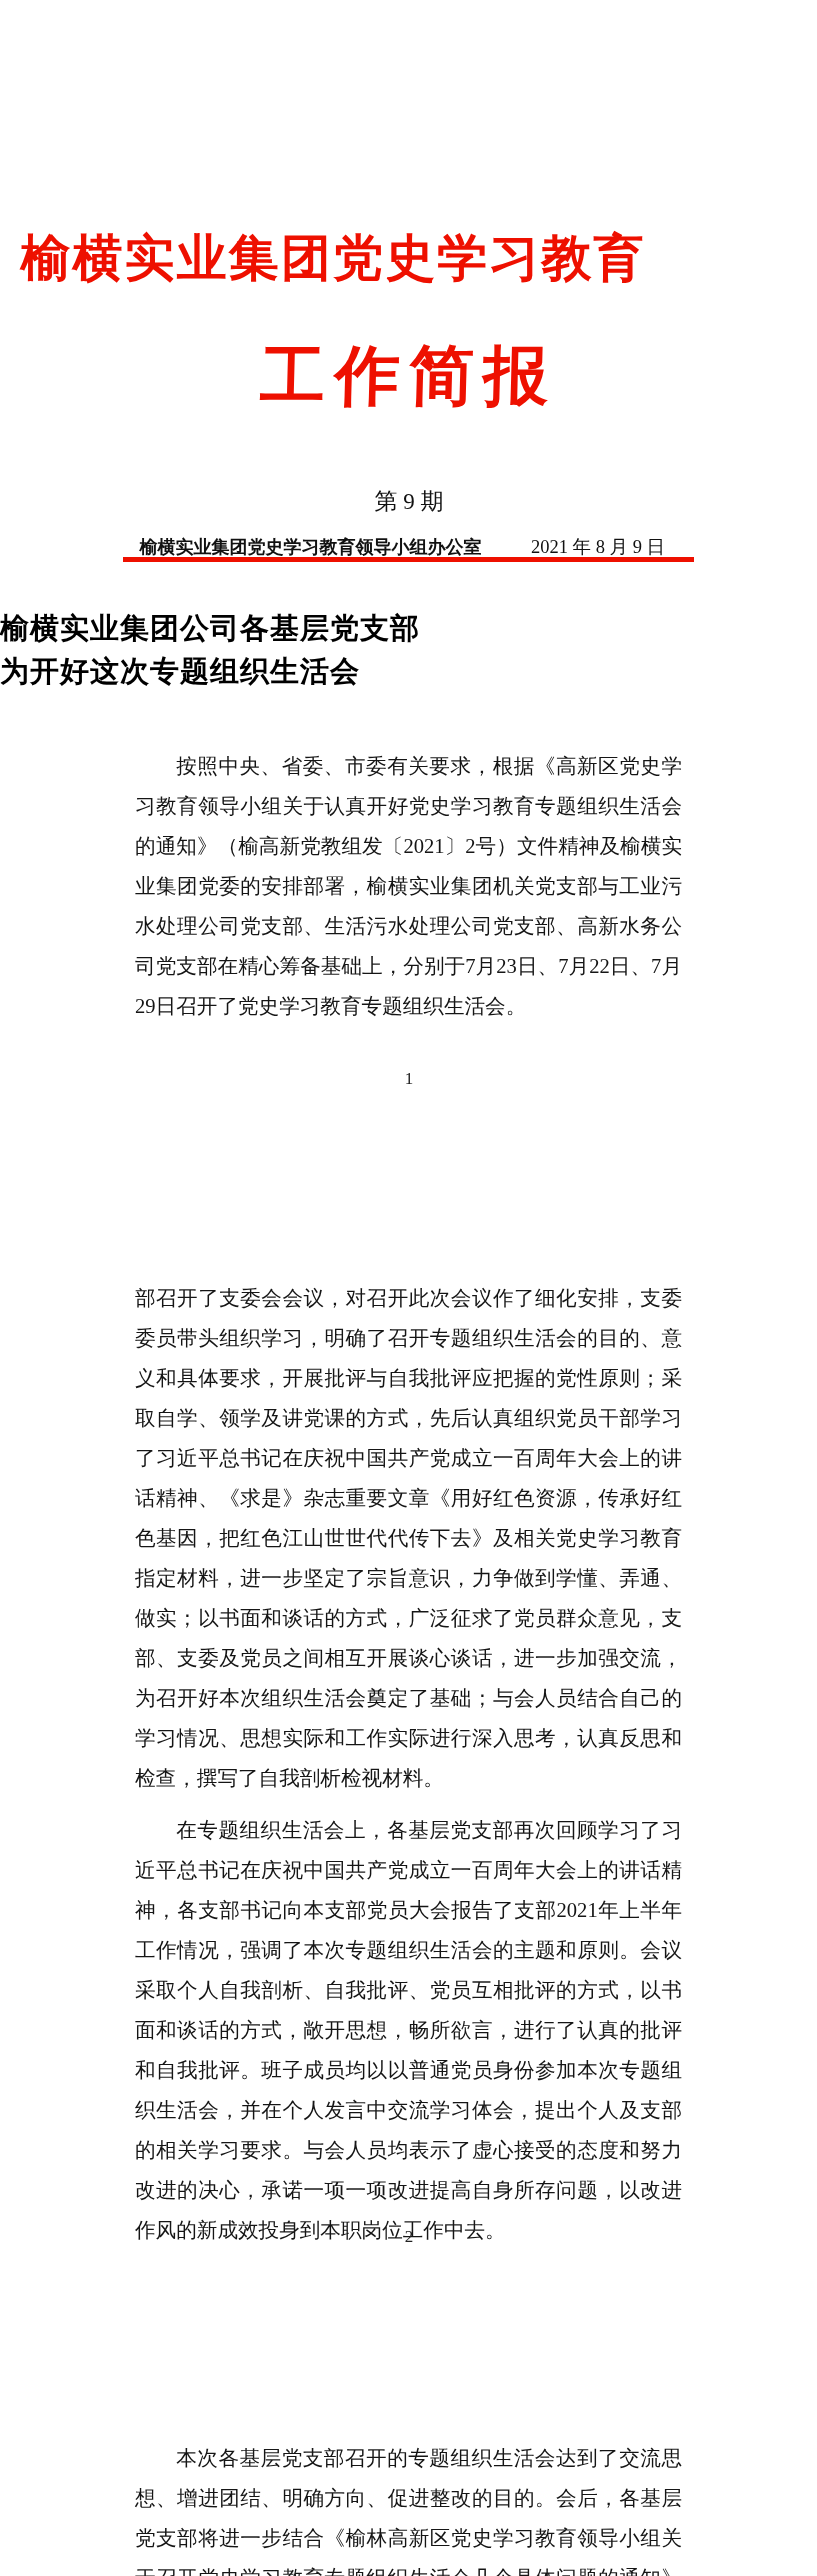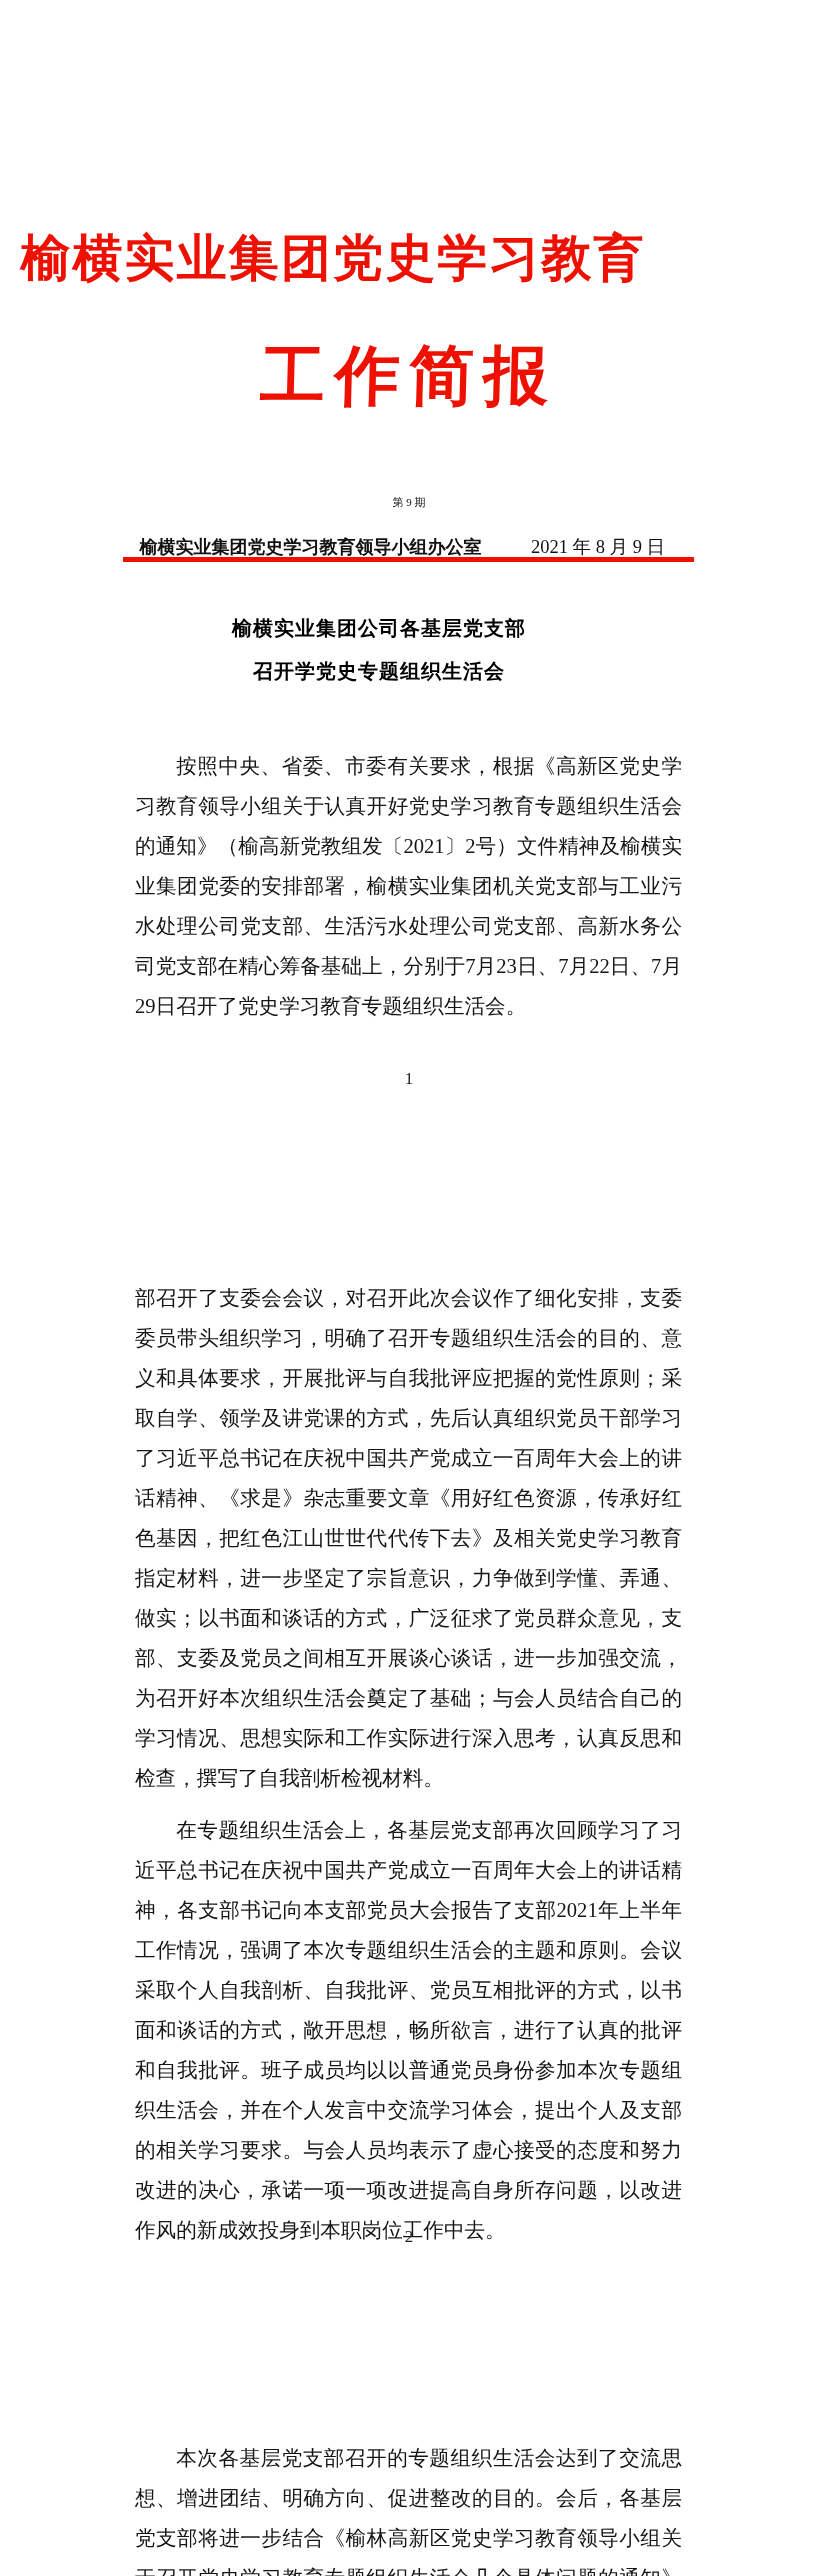--- a/index.html
+++ b/index.html
@@ -21,21 +21,21 @@
   }
   .bulletin-title{
     position:absolute; top:334px; left:0; width:818px;
     text-align:center;
     font-size:65px; font-weight:bold; letter-spacing:9.3px;
     color:#ee1000; line-height:85px; white-space:nowrap;
     transform:skewX(-1.5deg);
   }
   .issue-number{
     position:absolute; top:490px; left:0; width:818px;
-    text-align:center; font-size:11px; color:#111; line-height:24px;
+    text-align:center; font-size:23px; color:#111; line-height:24px;
   }
   .org-date-row{
     position:absolute; top:534px; left:123px; width:571px;
     display:flex; justify-content:space-between; align-items:baseline;
     padding:0;
   }
   .org-date-row .org{
     font-family:"Liberation Sans","DejaVu Sans",sans-serif;
     font-size:18px; font-weight:700; color:#111;
     padding-left:16.5px; white-space:nowrap;
@@ -43,21 +43,21 @@
   .org-date-row .date{
     font-size:18.5px; color:#111; padding-right:29px; white-space:nowrap;
   }
   .red-divider{
     position:absolute; top:557px; left:123px; width:571px; height:4.6px;
     background:#ee1000;
   }
   
   .article-title{
     position:absolute; top:607px; left:0; width:758px;
-    text-align:center; font-size:20px; font-weight:bold;
+    text-align:left; font-size:29px; font-weight:bold;
     line-height:43px; color:#000; letter-spacing:1px;
   }
   
   .body-block{
     position:absolute; left:123px; width:571px;
     font-size:20.6px; line-height:40px; color:#151515;
     text-align:justify;
   }
   .body-block p{margin:12px; padding:0;}
   .body-block p.indent{text-indent:2em;}
@@ -83,21 +83,21 @@
 
   <div class="org-date-row">
     <span class="org">榆横实业集团党史学习教育领导小组办公室</span>
     <span class="date">2021 年 8 月 9 日</span>
   </div>
 
   <div class="red-divider"></div>
 
   <div class="article-title">
     <div>榆横实业集团公司各基层党支部</div>
-    <div>召开学党史专题组织生活会</div>
+    <div>为开好这次专题组织生活会</div>
   </div>
 
   <div class="body-block block-page1">
     <p class="indent">按照中央、省委、市委有关要求，根据《高新区党史学习教育领导小组关于认真开好党史学习教育专题组织生活会的通知》（榆高新党教组发〔2021〕2号）文件精神及榆横实业集团党委的安排部署，榆横实业集团机关党支部与工业污水处理公司党支部、生活污水处理公司党支部、高新水务公司党支部在精心筹备基础上，分别于7月23日、7月22日、7月29日召开了党史学习教育专题组织生活会。</p>
   </div>
   <div class="page-number pn-1">1</div>
 
   <div class="body-block block-page2">
     <p>部召开了支委会会议，对召开此次会议作了细化安排，支委委员带头组织学习，明确了召开专题组织生活会的目的、意义和具体要求，开展批评与自我批评应把握的党性原则；采取自学、领学及讲党课的方式，先后认真组织党员干部学习了习近平总书记在庆祝中国共产党成立一百周年大会上的讲话精神、《求是》杂志重要文章《用好红色资源，传承好红色基因，把红色江山世世代代传下去》及相关党史学习教育指定材料，进一步坚定了宗旨意识，力争做到学懂、弄通、做实；以书面和谈话的方式，广泛征求了党员群众意见，支部、支委及党员之间相互开展谈心谈话，进一步加强交流，为召开好本次组织生活会奠定了基础；与会人员结合自己的学习情况、思想实际和工作实际进行深入思考，认真反思和检查，撰写了自我剖析检视材料。</p>
     <p class="indent">在专题组织生活会上，各基层党支部再次回顾学习了习近平总书记在庆祝中国共产党成立一百周年大会上的讲话精神，各支部书记向本支部党员大会报告了支部2021年上半年工作情况，强调了本次专题组织生活会的主题和原则。会议采取个人自我剖析、自我批评、党员互相批评的方式，以书面和谈话的方式，敞开思想，畅所欲言，进行了认真的批评和自我批评。班子成员均以以普通党员身份参加本次专题组织生活会，并在个人发言中交流学习体会，提出个人及支部的相关学习要求。与会人员均表示了虚心接受的态度和努力改进的决心，承诺一项一项改进提高自身所存问题，以改进作风的新成效投身到本职岗位工作中去。</p>

